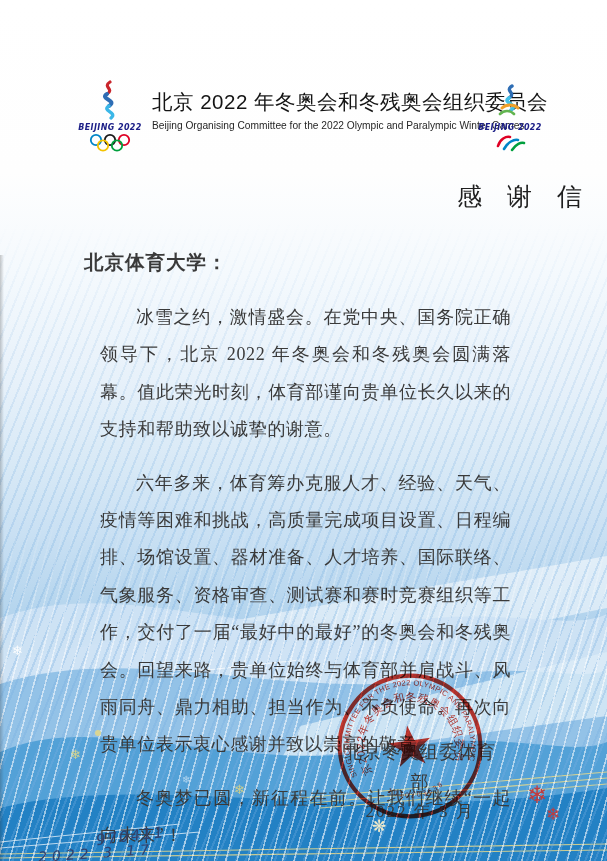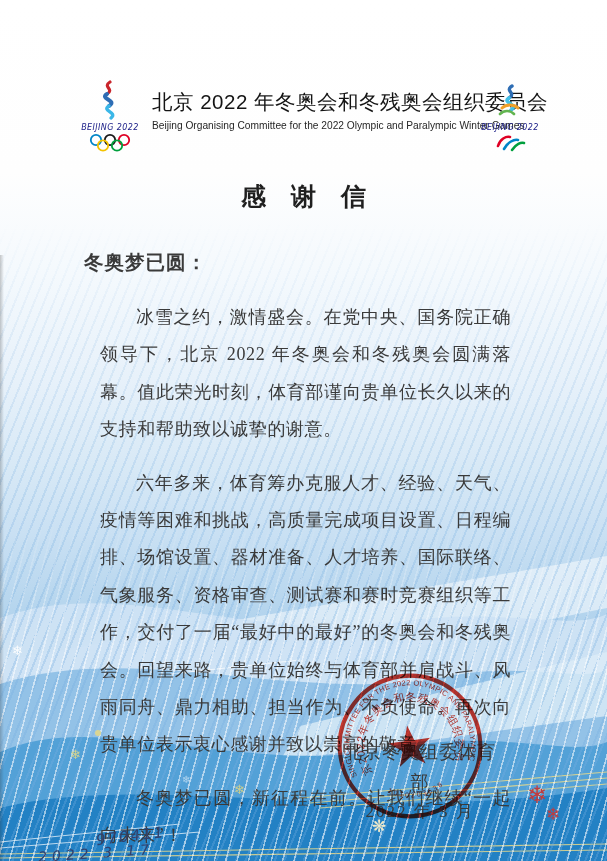--- a/index.html
+++ b/index.html
@@ -17,30 +17,30 @@
     mask-image:linear-gradient(180deg,transparent 0 60%,#000 78% 100%);}
   .mountains{position:absolute;left:0;top:556px;width:607px;height:305px;pointer-events:none;}
   .edge-shadow{position:absolute;left:0;top:255px;width:4px;height:606px;
     background:linear-gradient(90deg,rgba(40,40,40,.25),rgba(40,40,40,0));pointer-events:none;}
 
   
   .header{position:absolute;left:0;top:80px;width:607px;height:86px;}
   .logo{position:absolute;display:flex;flex-direction:column;align-items:center;}
   .logo-left{left:68px;top:0;width:84px;}
   .logo-right{left:470px;top:4px;width:80px;}
-  .brand-script{font-family:"DejaVu Sans",sans-serif;font-style:italic;font-weight:normal;
+  .brand-script{font-family:"DejaVu Sans",sans-serif;font-style:italic;font-weight:bold;
     font-size:8px;color:#1d2088;letter-spacing:.4px;margin-top:1px;}
   .org-block{position:absolute;left:152px;top:8px;width:322px;text-align:center;
     font-family:"Liberation Sans",sans-serif;}
   .org-zh{font-size:20.5px;color:#141414;letter-spacing:.5px;white-space:nowrap;font-weight:500;}
   .org-en{font-size:10.2px;color:#262626;margin-top:4px;white-space:nowrap;}
 
   
-  .title{position:absolute;left:0;top:180px;width:607px;text-align:center;
-    font-size:25px;font-weight:700;color:#1f1f1f;letter-spacing:1em;text-indent:1em;}
+  .title{position:absolute;left:0;top:180px;width:607px;text-align:right;
+    font-size:25px;font-weight:400;color:#1f1f1f;letter-spacing:1em;text-indent:1em;}
   .body-block{position:absolute;left:84px;top:243px;width:443px;color:#3a3a3a;}
   .salutation{font-size:19.5px;font-weight:bold;line-height:40px;letter-spacing:1px;
     font-family:"DejaVu Serif",serif;}
   .body-block p{margin:16px;font-size:18px;line-height:37.4px;text-indent:2em;
     text-align:justify;letter-spacing:.6px;}
 
   
   .sign-block{position:absolute;left:340px;top:737px;width:160px;text-align:center;
     color:#3a3a3a;z-index:2;}
   .sign-name{font-size:18px;line-height:30px;letter-spacing:1px;}
@@ -126,21 +126,21 @@
       <path d="M8,14 C10,7 16,4 20,5" fill="none" stroke="#DF0024" stroke-width="2.6" stroke-linecap="round"></path>
       <path d="M14,17 C18,10 24,7 28,8" fill="none" stroke="#0085C7" stroke-width="2.6" stroke-linecap="round"></path>
       <path d="M22,18 C26,12 31,10 34,11" fill="none" stroke="#009F3D" stroke-width="2.6" stroke-linecap="round"></path>
     </svg>
   </div>
 </div>
 
 <div class="title">感谢信</div>
 
 <div class="body-block">
-  <div class="salutation">冬奥梦已圆：</div>
+  <div class="salutation">北京体育大学：</div>
   <p>冰雪之约，激情盛会。在党中央、国务院正确领导下，北京 2022 年冬奥会和冬残奥会圆满落幕。值此荣光时刻，体育部谨向贵单位长久以来的支持和帮助致以诚挚的谢意。</p>
   <p>六年多来，体育筹办克服人才、经验、天气、疫情等困难和挑战，高质量完成项目设置、日程编排、场馆设置、器材准备、人才培养、国际联络、气象服务、资格审查、测试赛和赛时竞赛组织等工作，交付了一届“最好中的最好”的冬奥会和冬残奥会。回望来路，贵单位始终与体育部并肩战斗、风雨同舟、鼎力相助、担当作为、不负使命。再次向贵单位表示衷心感谢并致以崇高的敬意。</p>
   <p>冬奥梦已圆，新征程在前。让我们继续“一起向未来”！</p>
   <p>祝愿贵单位事业蓬勃发展、冰雪之约！</p>
 </div>
 
 <div class="sign-block">
   <div class="sign-name">北京冬奥组委体育部</div>
   <div class="sign-date">2022 年 3 月</div>
 </div>

